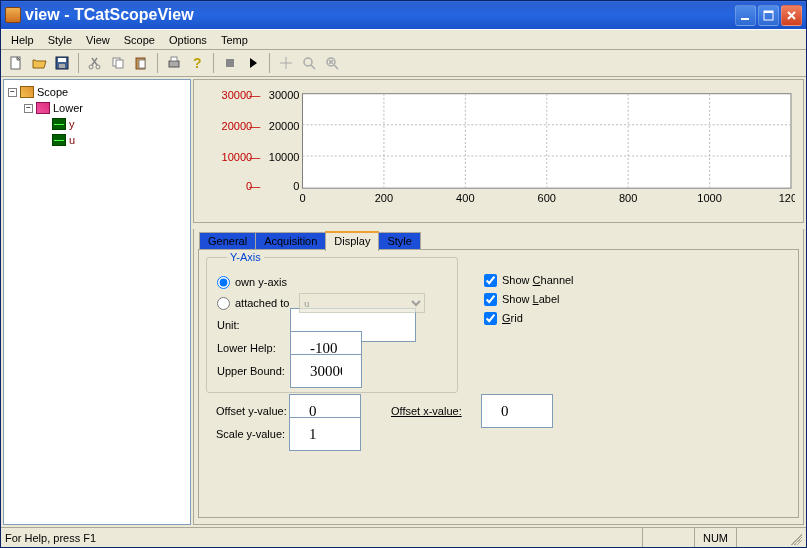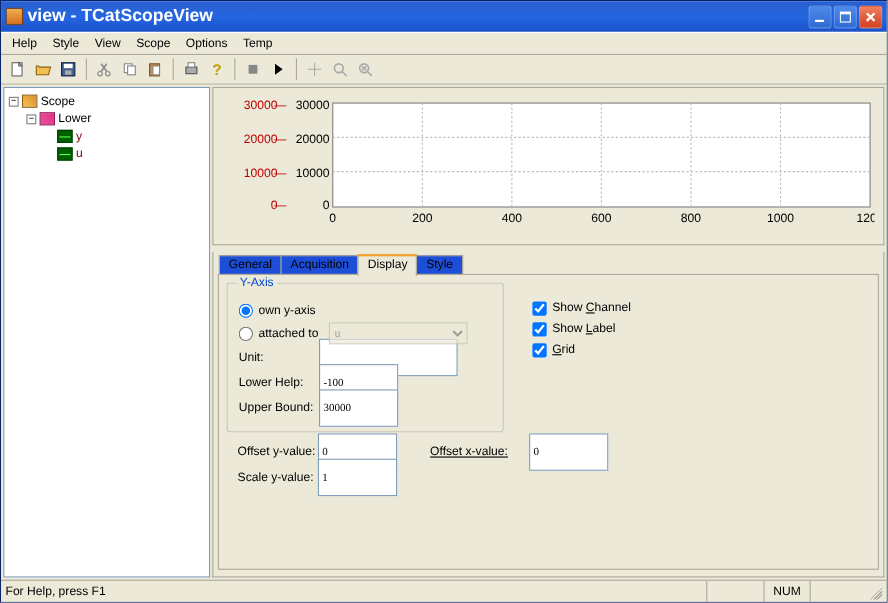--- a/index.html
+++ b/index.html
@@ -171,37 +171,37 @@
   z-index: 2;
 }
 .groupbox {
   border: 1px solid #cac7ba;
   border-radius: 3px;
   position: relative;
   padding: 12px 10px 8px 10px;
 }
 .groupbox-label {
   position: absolute;
-  top: -7px; left: 8px;
+  top: -7px; left: 20px;
   background: #ece9d8;
   padding: 0 3px;
   color: #0046d5;
 }
 .form-row {
   display: flex;
   align-items: center;
   margin: 3px 0;
   height: 20px;
 }
 .form-row label { width: 73px; }
 .form-row input[type=text] {
   width: 72px; height: 34px;
   border: 1px solid #7f9db9;
-  font-family: Tahoma; font-size: 10px;
-  padding: 0 3px;
+  font-family: Tahoma; font-size: 15px;
+  padding: 0 19px;
 }
 .radio-row { display: flex; align-items: center; margin: 3px 0; height: 18px; }
 .radio-row input { margin: 0 5px 0 0; }
 .checkbox-row { display: flex; align-items: center; margin: 3px 0; height: 16px; }
 .checkbox-row input { margin: 0 5px 0 0; }
 .checkbox-row span.underline { text-decoration: underline; }
 select.combo {
   width: 126px; height: 20px;
   border: 1px solid #c0c0b0;
   background: #ece9d8;

